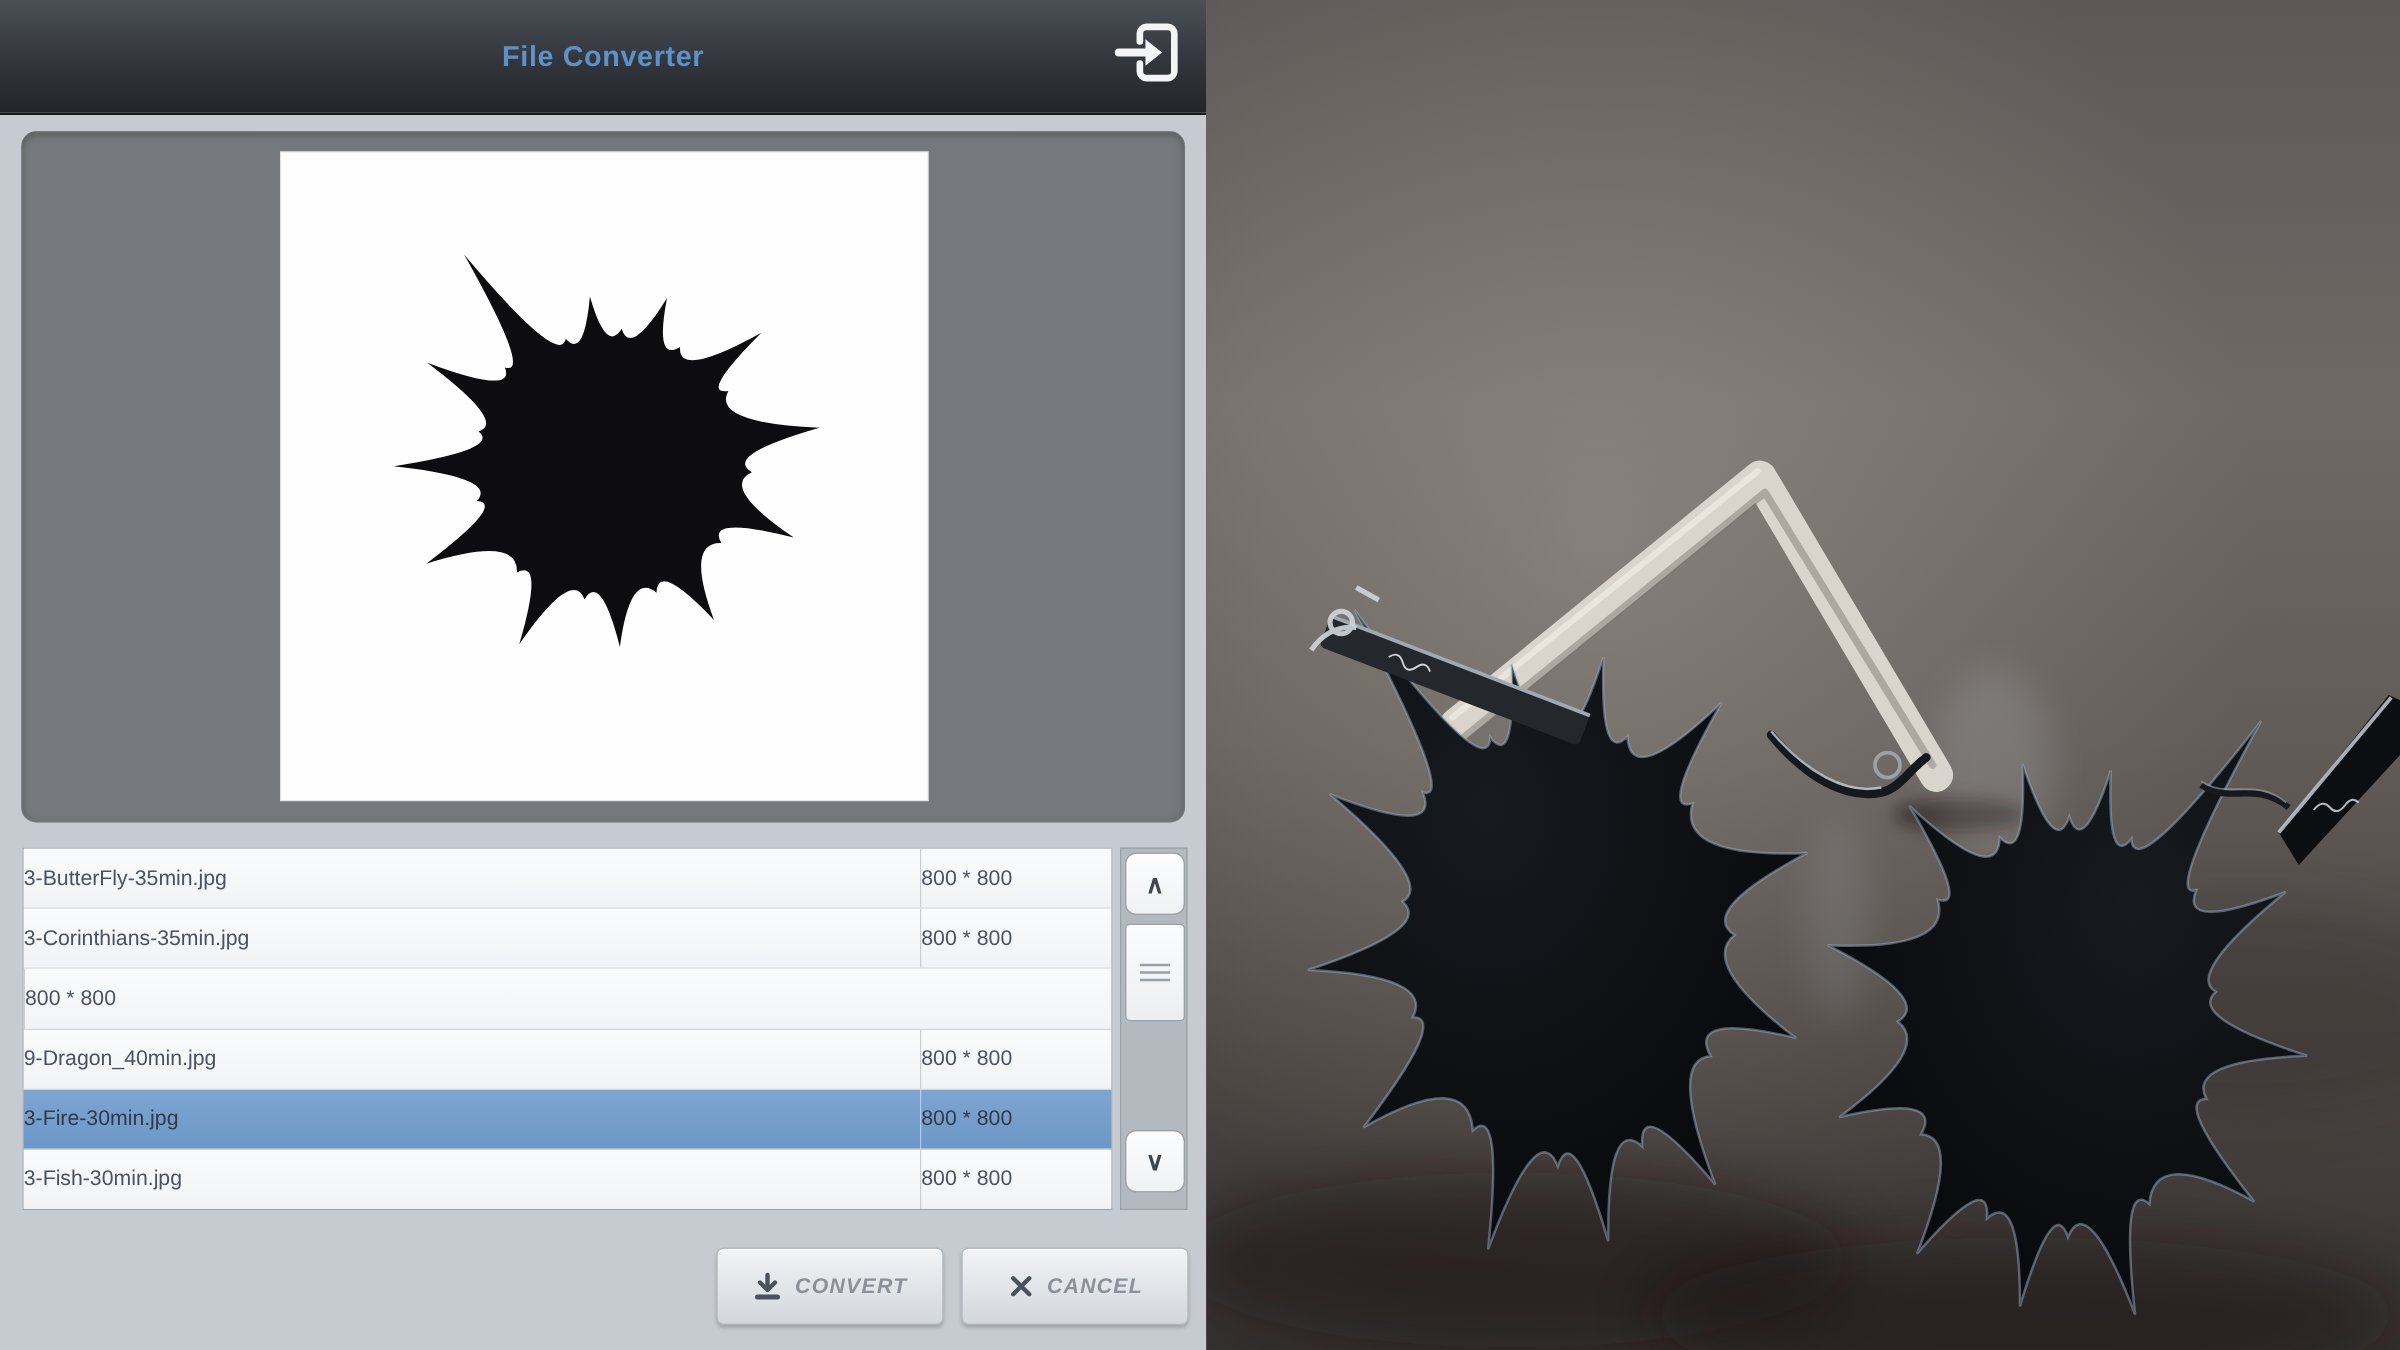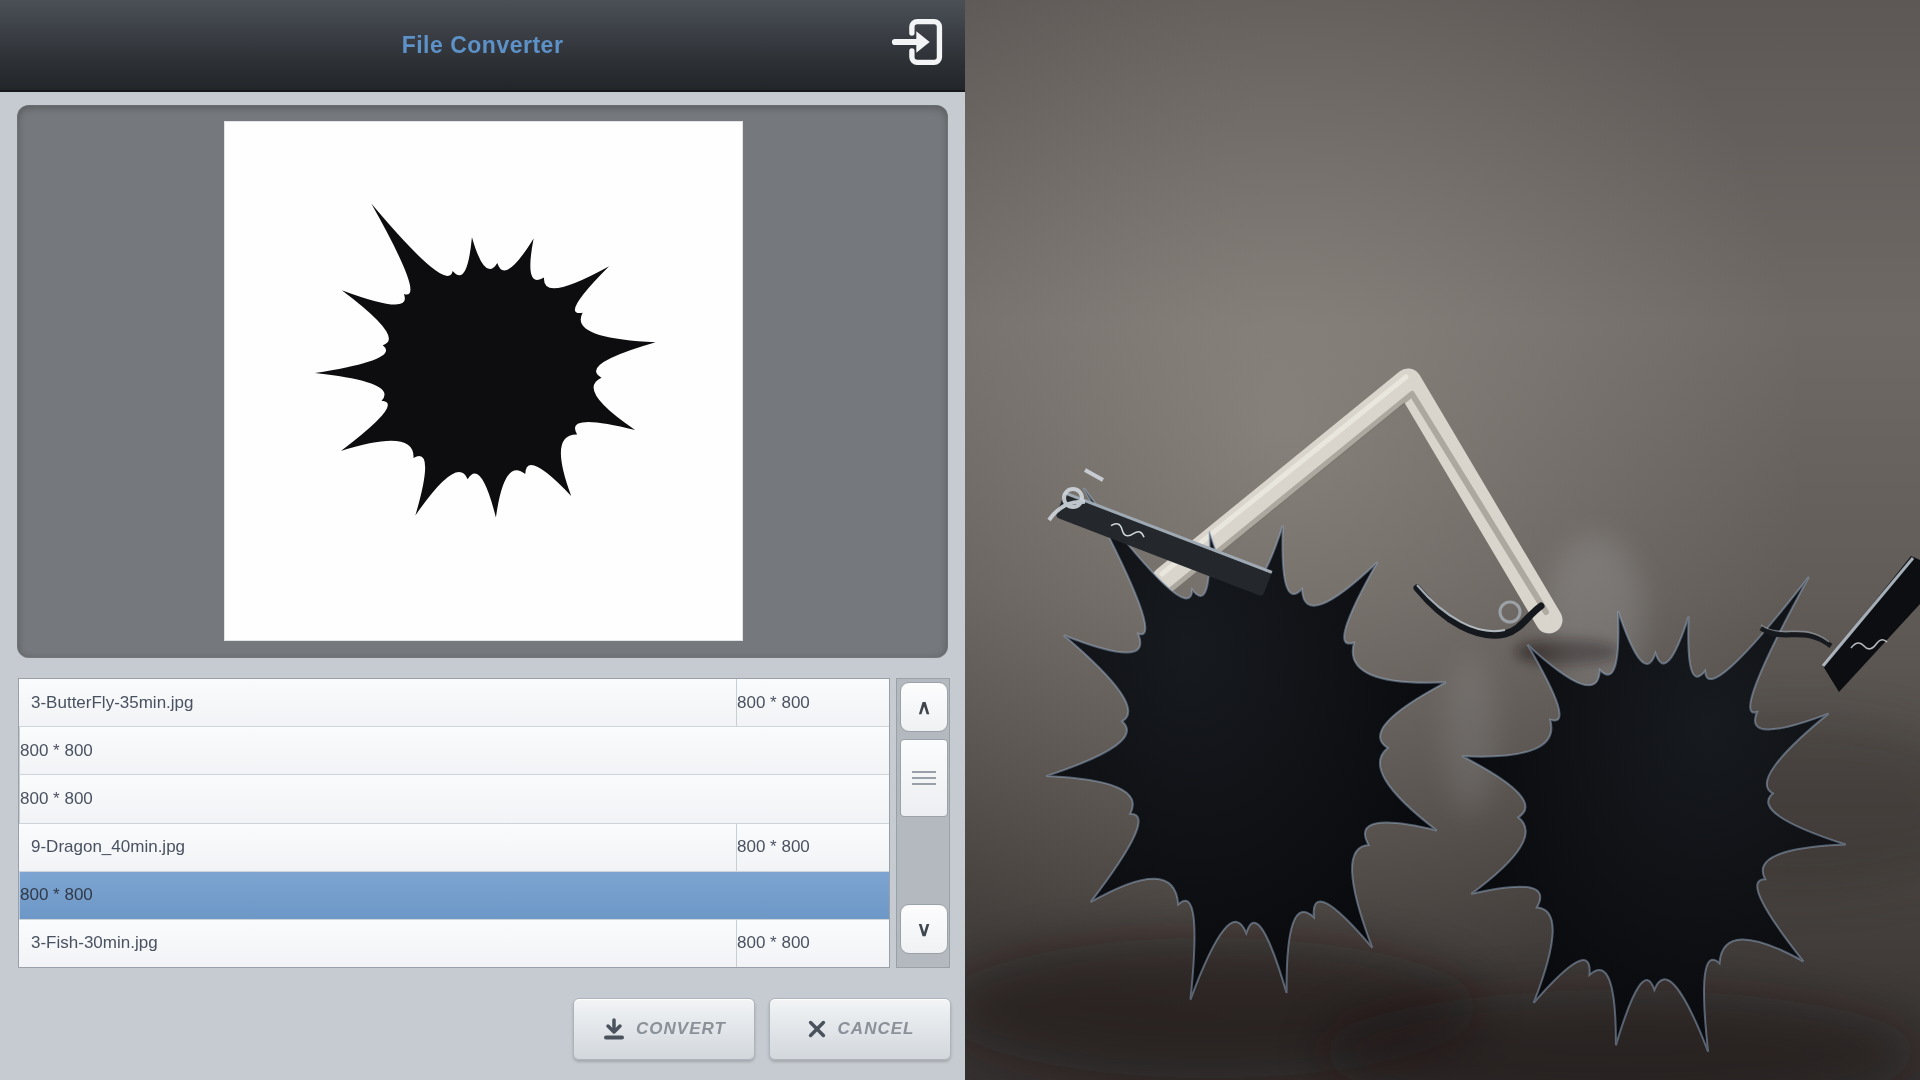--- a/index.html
+++ b/index.html
@@ -21,21 +21,21 @@
                 box-shadow:inset 0 2px 8px rgba(0,0,0,.28), inset 0 0 0 1px rgba(255,255,255,.09);}
   .preview-canvas{position:absolute;left:208px;top:17px;width:517px;height:518px;
                   background:#fefefe;box-shadow:0 0 0 1px #e2e3e5;}
 
   .file-table{position:absolute;left:18px;top:678px;width:872px;height:290px;
               background:#fff;border:1px solid #9aa0a7;box-sizing:border-box;
               display:flex;flex-direction:column;}
   .row{flex:1;display:flex;align-items:center;border-bottom:1px solid #cfd4d9;
        background:linear-gradient(#fafbfc,#f1f3f6);font-size:17px;color:#4a5160;}
   .row:last-child{border-bottom:none;}
-  .row .name{flex:1;padding-left:12px;white-space:nowrap;overflow:hidden;}
+  .row .name{flex:1;white-space:nowrap;overflow:hidden;}
   .row .size{width:152px;border-left:1px solid #c9ced3;
              align-self:stretch;display:flex;align-items:center;}
   .row.selected{background:linear-gradient(#7ea5d2,#6c97c6);color:#313947;}
   .row.selected .size{border-left-color:rgba(255,255,255,.45);}
 
   .scrollbar{position:absolute;left:896px;top:678px;width:54px;height:290px;
              background:#b4b9bf;border:1px solid #9aa0a7;box-sizing:border-box;}
   .sb-btn{position:absolute;left:3px;width:46px;height:48px;
           background:linear-gradient(#fdfdfe,#eff1f3);border:1px solid #9ba1a8;border-radius:9px;
           display:flex;align-items:center;justify-content:center;
@@ -84,30 +84,32 @@
         </svg>
       </div>
     </div>
 
     <div class="file-table" id="file-table">
         <div class="row">
           <span class="cell name">3-ButterFly-35min.jpg</span>
           <span class="cell size">800 * 800</span>
         </div>
         <div class="row">
+          <span class="cell name">3-Corinthians-35min.jpg</span>
           <span class="cell size">800 * 800</span>
         </div>
         <div class="row">
           <span class="cell size">800 * 800</span>
         </div>
         <div class="row">
           <span class="cell name">9-Dragon_40min.jpg</span>
           <span class="cell size">800 * 800</span>
         </div>
         <div class="row selected">
+          <span class="cell name">3-Fire-30min.jpg</span>
           <span class="cell size">800 * 800</span>
         </div>
         <div class="row">
           <span class="cell name">3-Fish-30min.jpg</span>
           <span class="cell size">800 * 800</span>
         </div>
       </div>
 
     <div class="scrollbar">
       <div class="sb-btn up">

